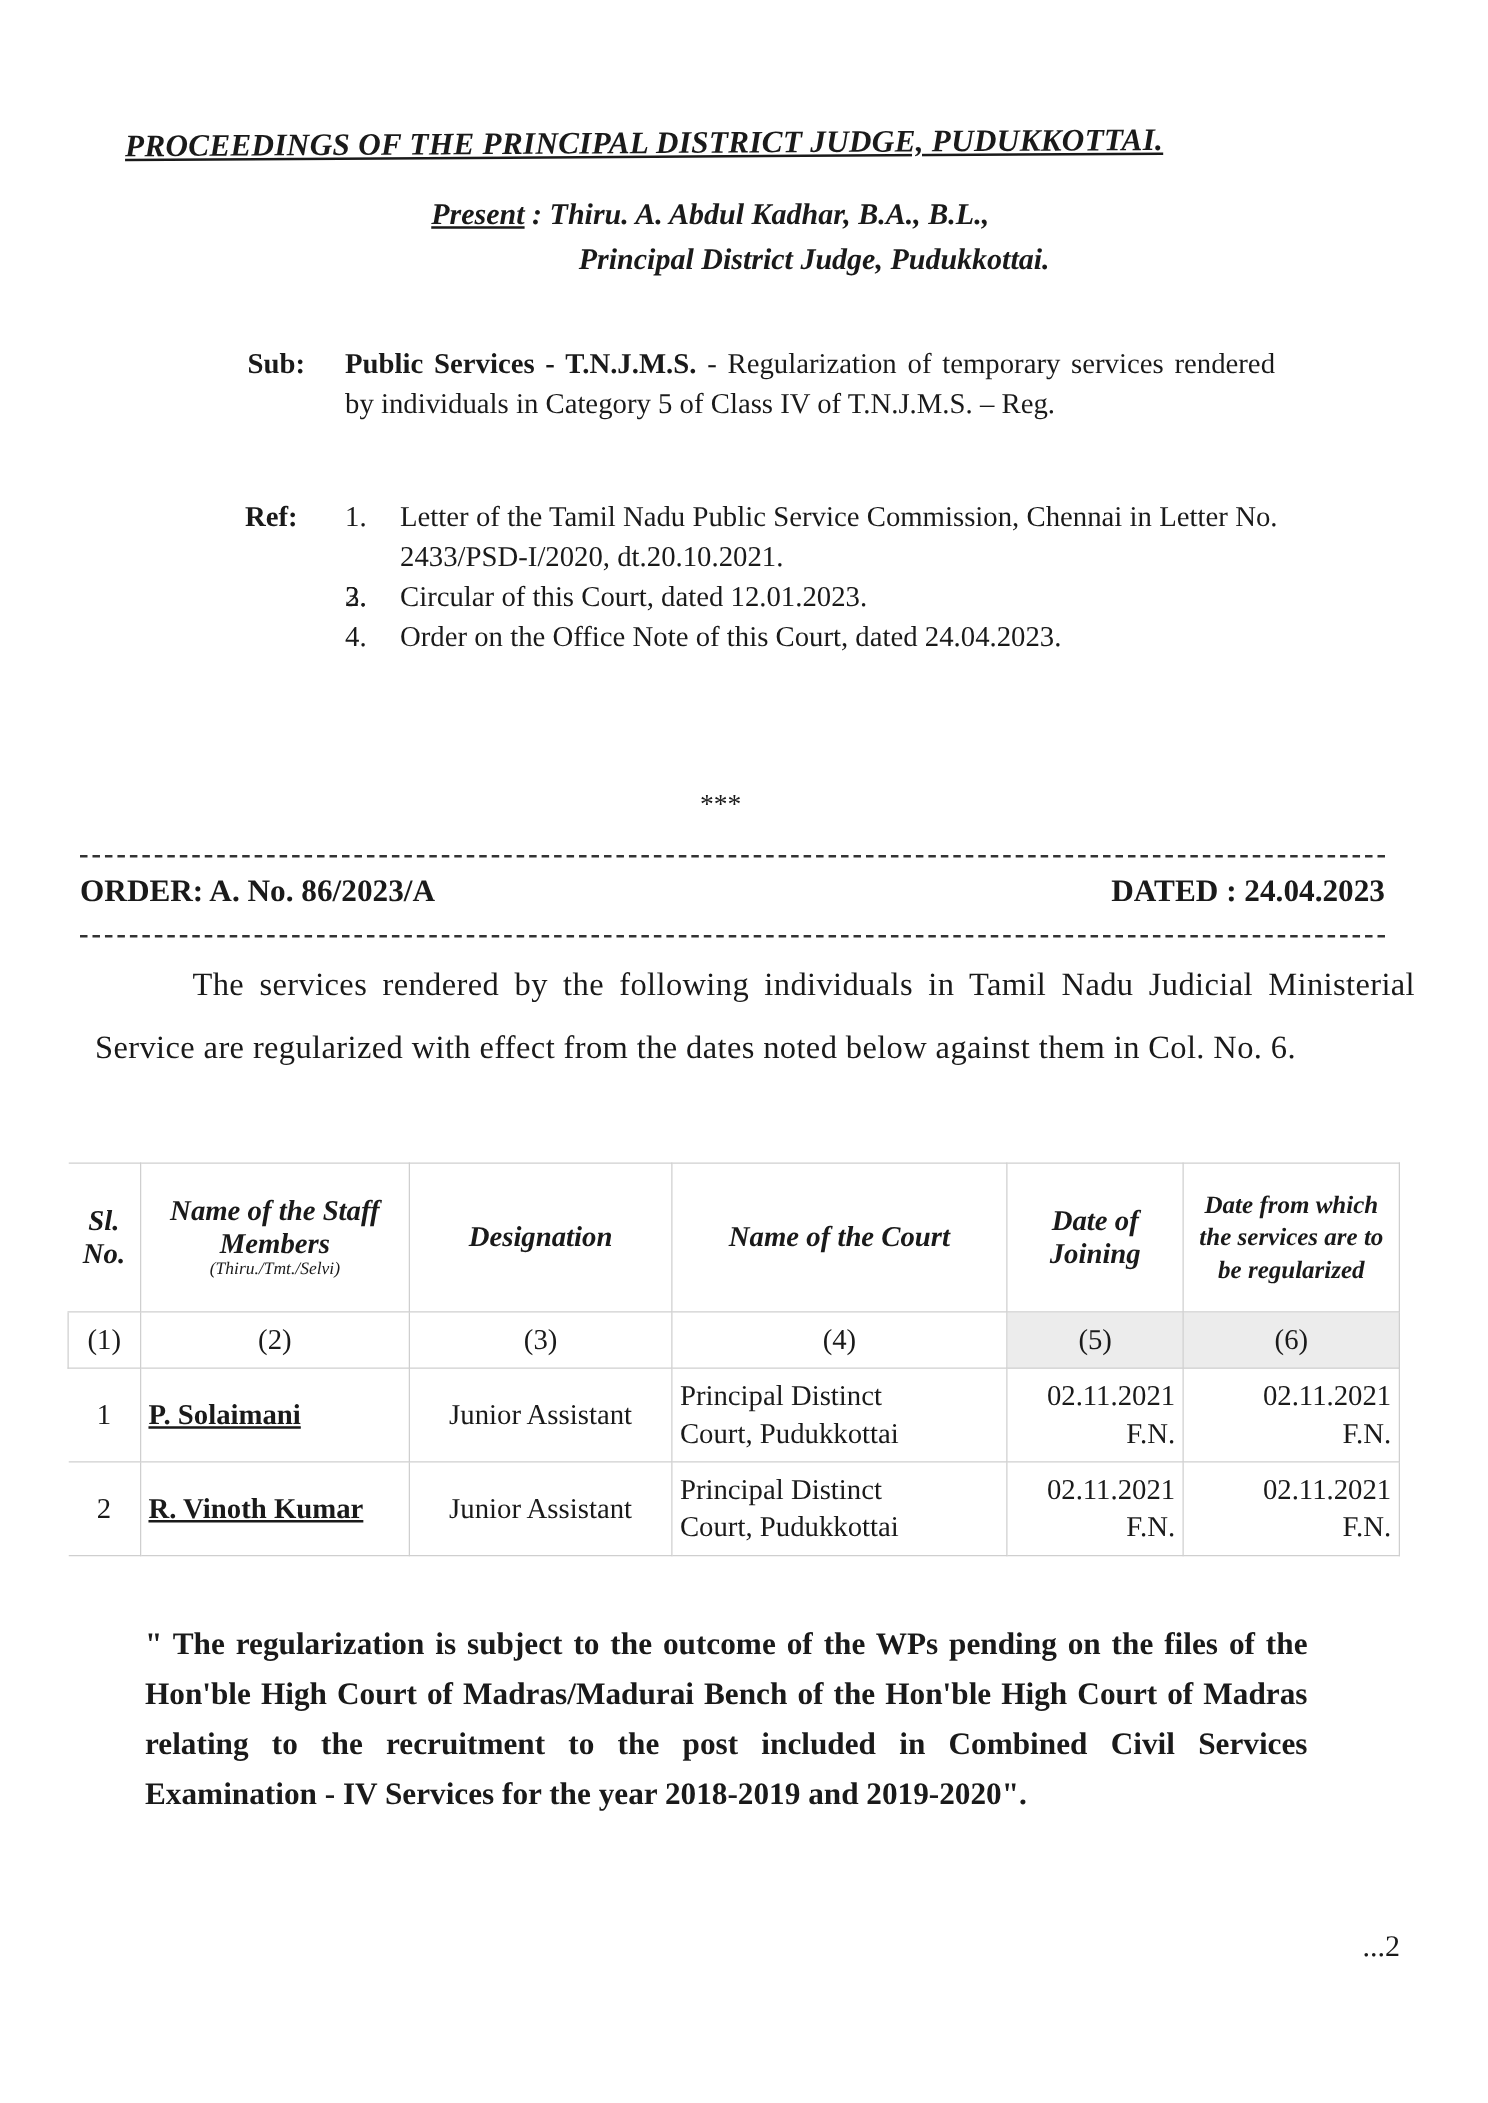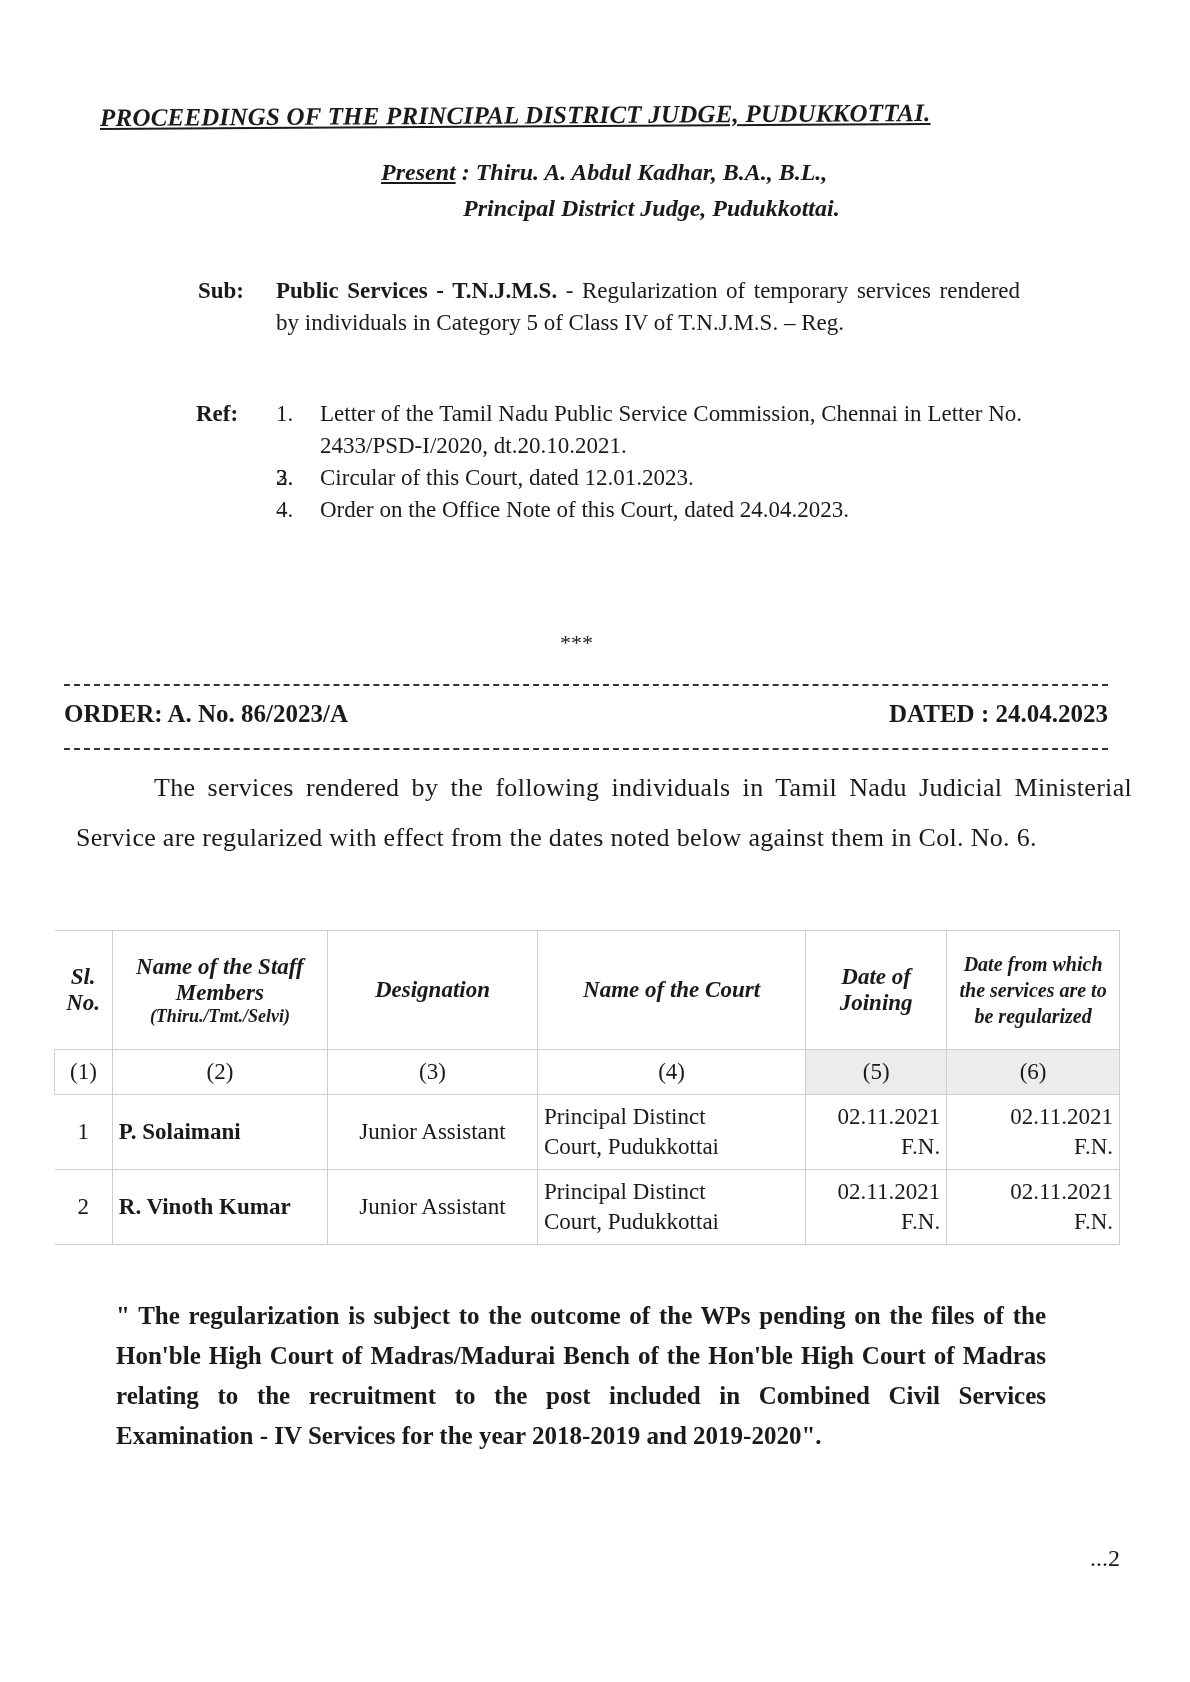--- a/index.html
+++ b/index.html
@@ -6,52 +6,52 @@
   body {
     width: 1190px; height: 1682px; position: relative; overflow: hidden;
     font-family: "Liberation Serif", "DejaVu Serif", serif; color: #1a1a1a;
   }
   .abs { position: absolute; }
   .title {
     left: 100px; top: 104px; width: 980px; font-size: 25px; font-style: italic; font-weight: bold;
     text-decoration: underline; transform: rotate(-0.35deg); transform-origin: left center; letter-spacing: 0.2px;
   }
   .present { left: 345px; top: 154px; font-size: 24px; font-style: italic; font-weight: bold; line-height: 36px; }
-  .present .lbl { text-decoration: underline; margin-left: 36px; }
+  .present .lbl { text-decoration: underline; }
   .present .l2 { padding-left: 118px; display: block; }
   .sub { left: 198px; top: 260px; width: 822px; font-size: 23px; line-height: 32px; margin-top: 15px; }
   .sub .key { position: absolute; left: 0; top: 0; font-weight: bold; }
   .sub .body { margin-left: 78px; text-align: justify; }
   .sub b { font-weight: bold; }
   .ref { left: 196px; top: 398px; width: 826px; font-size: 23px; line-height: 32px; }
   .ref .key { position: absolute; left: 0; top: 0; font-weight: bold; }
   .ref ol { margin: 0; padding: 0; list-style: none; margin-left: 80px; }
   .ref li { position: relative; padding-left: 44px; text-align: justify; }
   .ref li .num { position: absolute; left: 0; top: 0; }
   .stars { left: 560px; top: 630px; font-size: 22px; }
   .dash { left: 64px; width: 1044px; height: 0; border-top: 2px dashed #333; }
   .order-row { left: 64px; top: 700px; width: 1044px; font-size: 25px; font-weight: bold; display: flex; justify-content: space-between; gap: 48px; }
   .para { left: 56px; top: 763px; width: 1056px; font-size: 26px; line-height: 50px; text-align: justify; text-indent: 78px; letter-spacing: 0.3px; margin-left: 20px; }
   table.staff {
     position: absolute; left: 54px; top: 930px; width: 1066px; border-collapse: collapse; font-size: 23px;
   }
   table.staff td, table.staff th { border: 1px solid #cfcfcf; padding: 0 6px; vertical-align: middle; }
   table.staff tr.hdr th { font-style: italic; font-weight: bold; height: 118px; text-align: center; }
   table.staff tr.hdr th.small { font-size: 20px; line-height: 26px; }
-  table.staff tr.hdr .sub-lbl { display:block; font-size: 18px; font-weight: bold; }
+  table.staff tr.hdr .sub-lbl { display:block; font-size: 14px; font-weight: normal; }
   table.staff tr.nums td { text-align: center; height: 44px; }
   table.staff tr.nums td.shade { background: #ececec; }
   table.staff tr.data td { height: 74px; line-height: 30px; }
   .c-sl { width: 42px; text-align: center; border-left: none !important; }
   .c-name { width: 190px; }
   .c-desig { width: 185px; text-align: center; }
   .c-court { width: 240px; }
   .c-doj { width: 120px; text-align: right; }
   .c-reg { width: 150px; text-align: right; }
-  .name-bold { font-weight: bold; }
+  .name-bold { font-weight: bold; text-decoration: underline; }
   .note { left: 116px; top: 1296px; width: 930px; font-size: 25px; font-weight: bold; line-height: 40px; text-align: justify; }
   .page-next { left: 1090px; top: 1545px; font-size: 24px; }
 </style>
 </head>
 <body>
 
 <div class="abs title">PROCEEDINGS OF THE PRINCIPAL DISTRICT JUDGE, PUDUKKOTTAI.</div>
 
 <div class="abs present">
   <span class="lbl">Present</span><span> : </span><span>Thiru. A. Abdul Kadhar, B.A., B.L.,</span>

